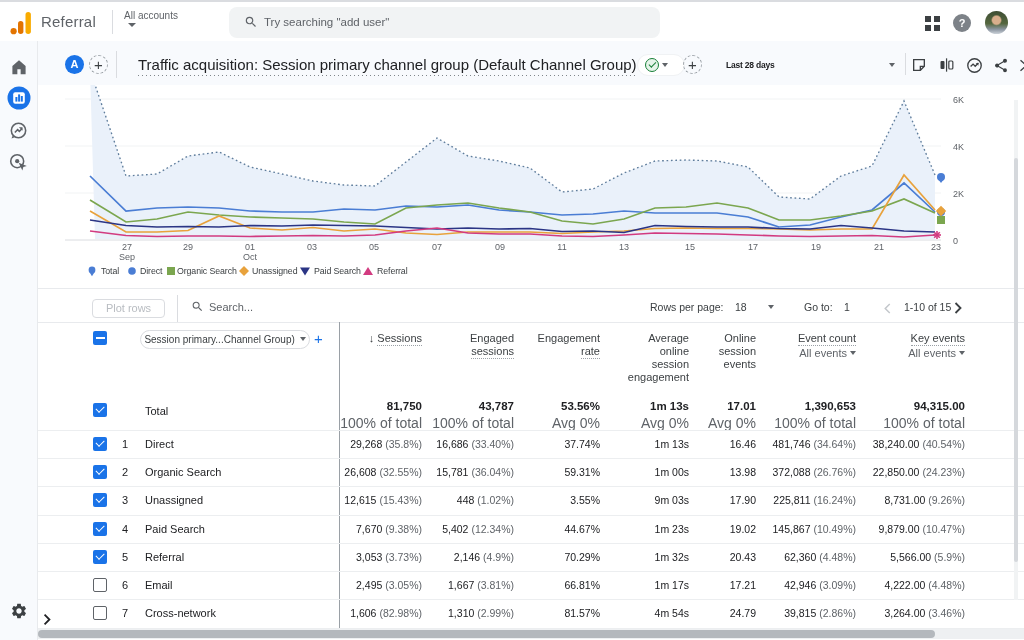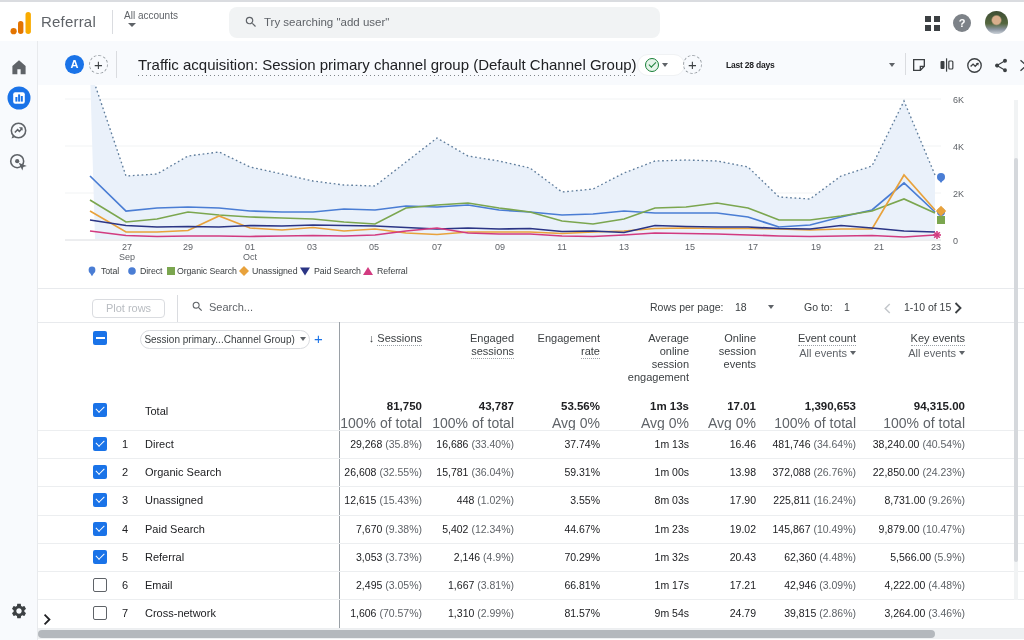--- a/index.html
+++ b/index.html
@@ -325,21 +325,21 @@
 <div class="vcell" style="right:268px;top:466px">13.98</div>
 <div class="vcell" style="right:168px;top:466px">372,088 <span class="pc">(26.76%)</span></div>
 <div class="vcell" style="right:59px;top:466px">22,850.00 <span class="pc">(24.23%)</span></div>
 <div class="rowline" style="top:486px"></div>
 <div class="cb on" style="left:93px;top:493px"></div>
 <div class="rnum" style="left:122px;top:494px">3</div>
 <div class="rname" style="left:145px;top:494px">Unassigned</div>
 <div class="vcell" style="right:602px;top:494px">12,615 <span class="pc">(15.43%)</span></div>
 <div class="vcell" style="right:510px;top:494px">448 <span class="pc">(1.02%)</span></div>
 <div class="vcell" style="right:424px;top:494px">3.55%</div>
-<div class="vcell" style="right:335px;top:494px">8m 03s</div>
+<div class="vcell" style="right:335px;top:494px">9m 03s</div>
 <div class="vcell" style="right:268px;top:494px">17.90</div>
 <div class="vcell" style="right:168px;top:494px">225,811 <span class="pc">(16.24%)</span></div>
 <div class="vcell" style="right:59px;top:494px">8,731.00 <span class="pc">(9.26%)</span></div>
 <div class="rowline" style="top:515px"></div>
 <div class="cb on" style="left:93px;top:522px"></div>
 <div class="rnum" style="left:122px;top:523px">4</div>
 <div class="rname" style="left:145px;top:523px">Paid Search</div>
 <div class="vcell" style="right:602px;top:523px">7,670 <span class="pc">(9.38%)</span></div>
 <div class="vcell" style="right:510px;top:523px">5,402 <span class="pc">(12.34%)</span></div>
 <div class="vcell" style="right:424px;top:523px">44.67%</div>
@@ -366,24 +366,24 @@
 <div class="vcell" style="right:510px;top:579px">1,667 <span class="pc">(3.81%)</span></div>
 <div class="vcell" style="right:424px;top:579px">66.81%</div>
 <div class="vcell" style="right:335px;top:579px">1m 17s</div>
 <div class="vcell" style="right:268px;top:579px">17.21</div>
 <div class="vcell" style="right:168px;top:579px">42,946 <span class="pc">(3.09%)</span></div>
 <div class="vcell" style="right:59px;top:579px">4,222.00 <span class="pc">(4.48%)</span></div>
 <div class="rowline" style="top:599px"></div>
 <div class="cb off" style="left:93px;top:606px"></div>
 <div class="rnum" style="left:122px;top:607px">7</div>
 <div class="rname" style="left:145px;top:607px">Cross-network</div>
-<div class="vcell" style="right:602px;top:607px">1,606 <span class="pc">(70.57%)</span></div>
+<div class="vcell" style="right:602px;top:607px">1,606 <span class="pc">(82.98%)</span></div>
 <div class="vcell" style="right:510px;top:607px">1,310 <span class="pc">(2.99%)</span></div>
 <div class="vcell" style="right:424px;top:607px">81.57%</div>
-<div class="vcell" style="right:335px;top:607px">9m 54s</div>
+<div class="vcell" style="right:335px;top:607px">4m 54s</div>
 <div class="vcell" style="right:268px;top:607px">24.79</div>
 <div class="vcell" style="right:168px;top:607px">39,815 <span class="pc">(2.86%)</span></div>
 <div class="vcell" style="right:59px;top:607px">3,264.00 <span class="pc">(3.46%)</span></div>
 <div class="rowline" style="top:628px"></div>
 
 <div style="position:absolute;left:38px;top:629px;width:986px;height:10px;background:#eef0f2"></div>
 <div style="position:absolute;left:38px;top:630px;width:897px;height:8px;background:#b4b8bd;border-radius:4px"></div>
 
 <div id="vsb"></div>
 <div id="vsbt"></div>

